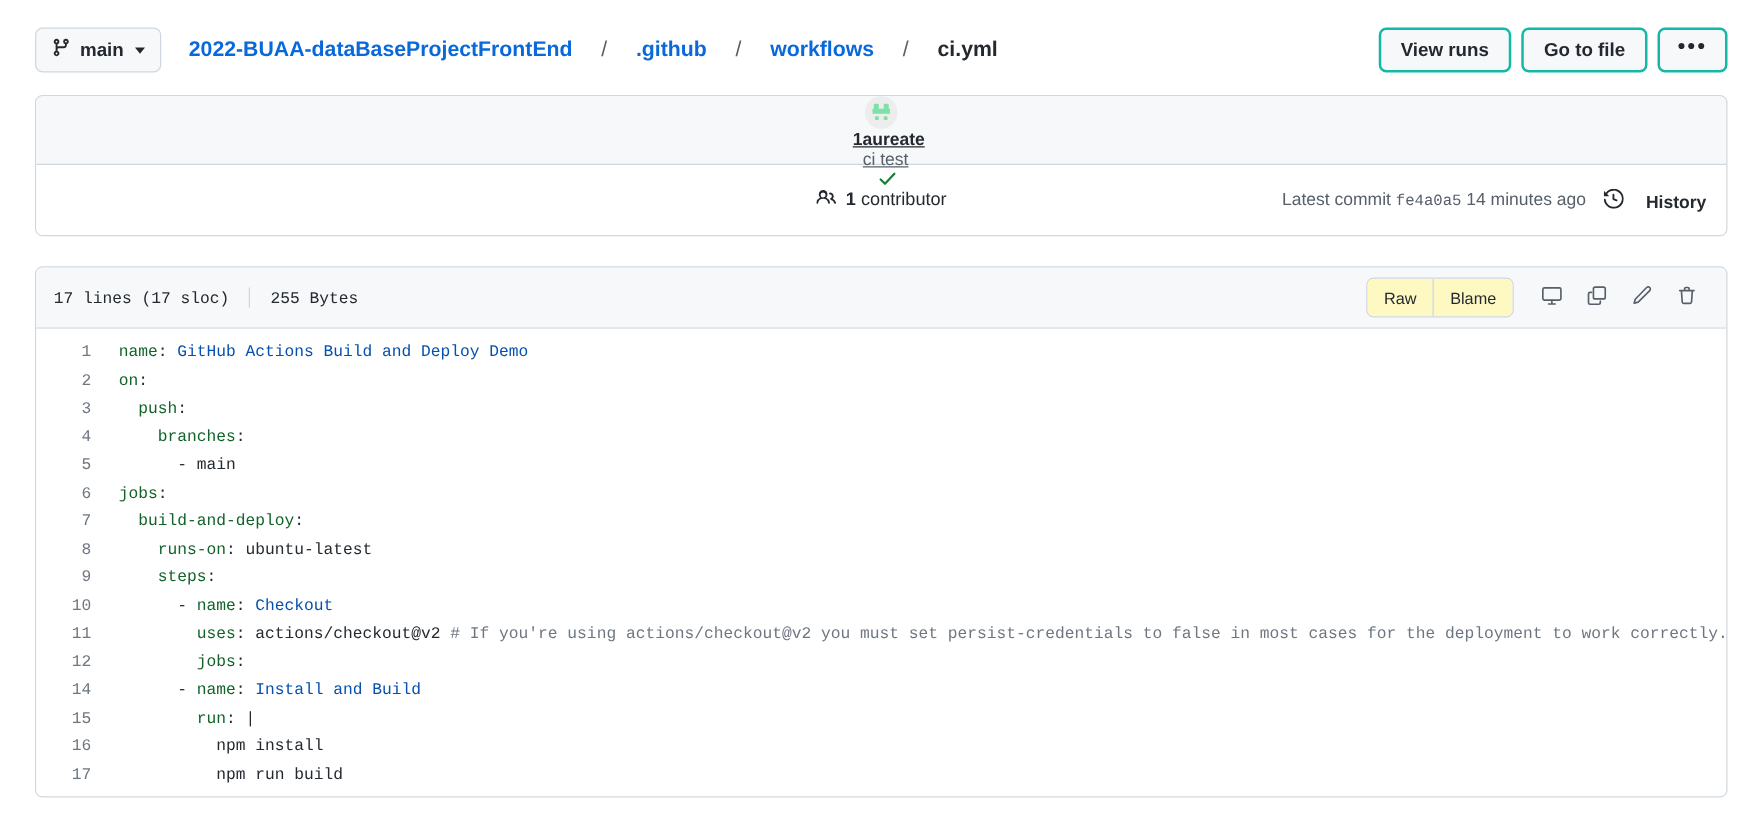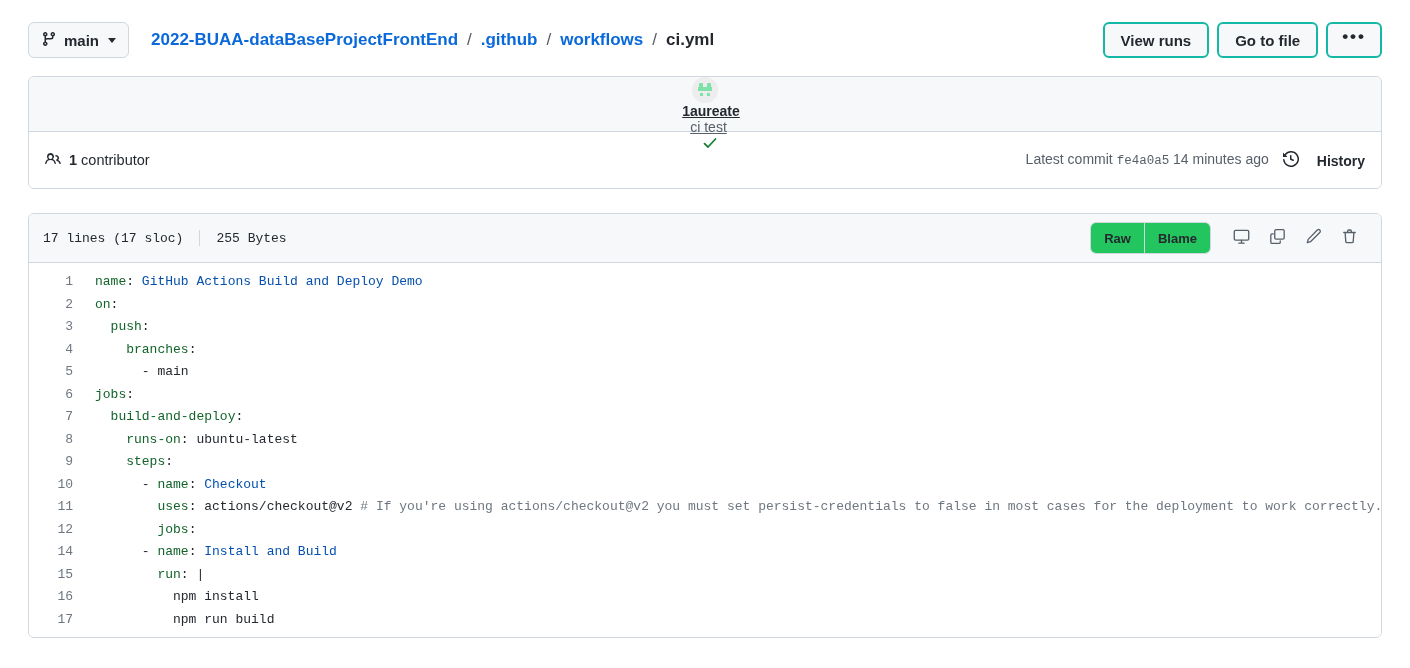--- a/index.html
+++ b/index.html
@@ -49,21 +49,21 @@
     border-left: 4.5px solid transparent;
     border-right: 4.5px solid transparent;
     border-top: 5px solid #24292f;
     margin-left: 2px;
   }
   .breadcrumb {
     margin-left: 22px;
     font-size: 17px;
     display: flex;
     align-items: center;
-    gap: 2px;
+    gap: 16px;
     white-space: nowrap;
   }
   .breadcrumb a {
     color: #0969da;
     text-decoration: none;
     font-weight: 600;
     cursor: pointer;
   }
   .breadcrumb a.repo { font-weight: 600; }
   .breadcrumb .sep {
@@ -174,20 +174,21 @@
     font-size: 14px;
     cursor: pointer;
     text-decoration: none;
   }
   .contrib-row {
     background: #ffffff;
     padding: 0 16px;
     height: 56px;
     display: flex;
     align-items: center;
+    justify-content: center;
   }
   .contrib-link {
     display: inline-flex;
     align-items: center;
     gap: 8px;
     color: #24292f;
     font-size: 14.5px;
     cursor: pointer;
     text-decoration: none;
   }
@@ -233,24 +234,24 @@
     display: inline-flex;
     border: 1px solid #d0d7de;
     border-radius: 6px;
     overflow: hidden;
     background: #f6f8fa;
     margin-right: 10px;
   }
   .segmented button {
     height: 30px;
     padding: 0 13px;
-    background: #22c55e;
+    background: #fef9c3;
     border: 0;
     font-size: 13px;
-    font-weight: 700;
+    font-weight: 400;
     color: #24292f;
     cursor: pointer;
     font-family: inherit;
   }
   .segmented button + button {
     border-left: 1px solid #d0d7de;
   }
   .icon-btn {
     width: 32px;
     height: 30px;

